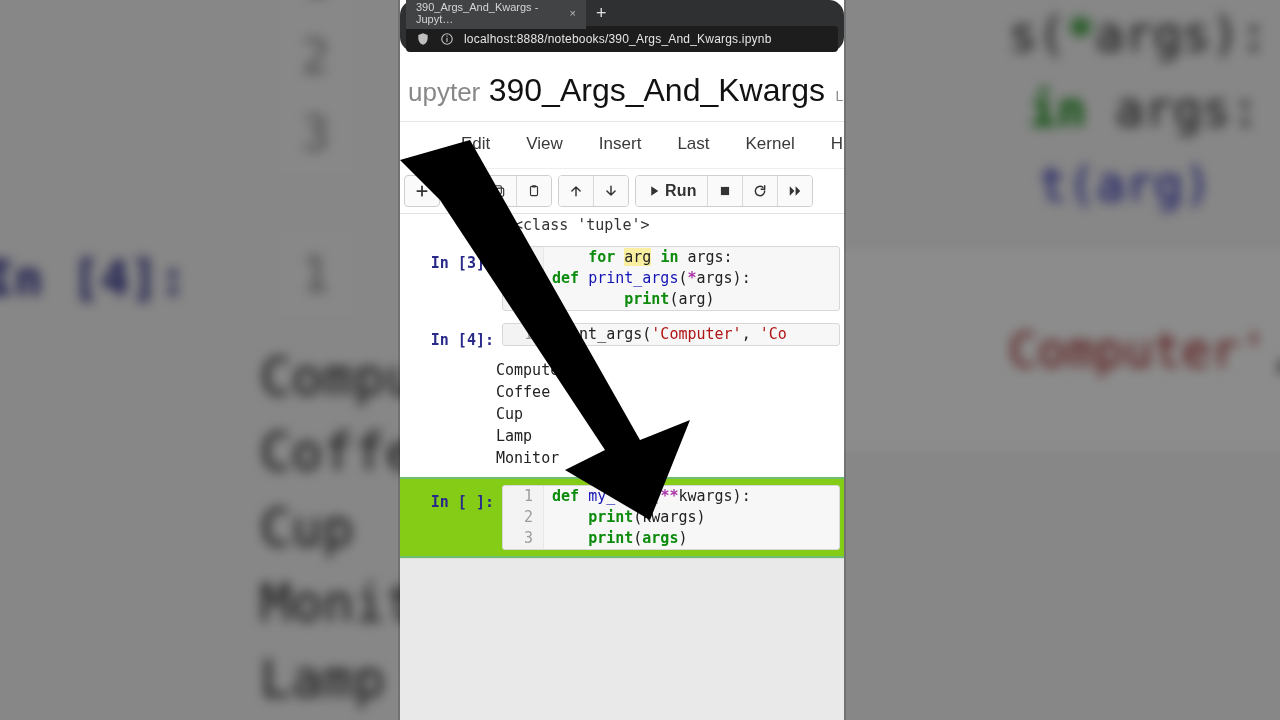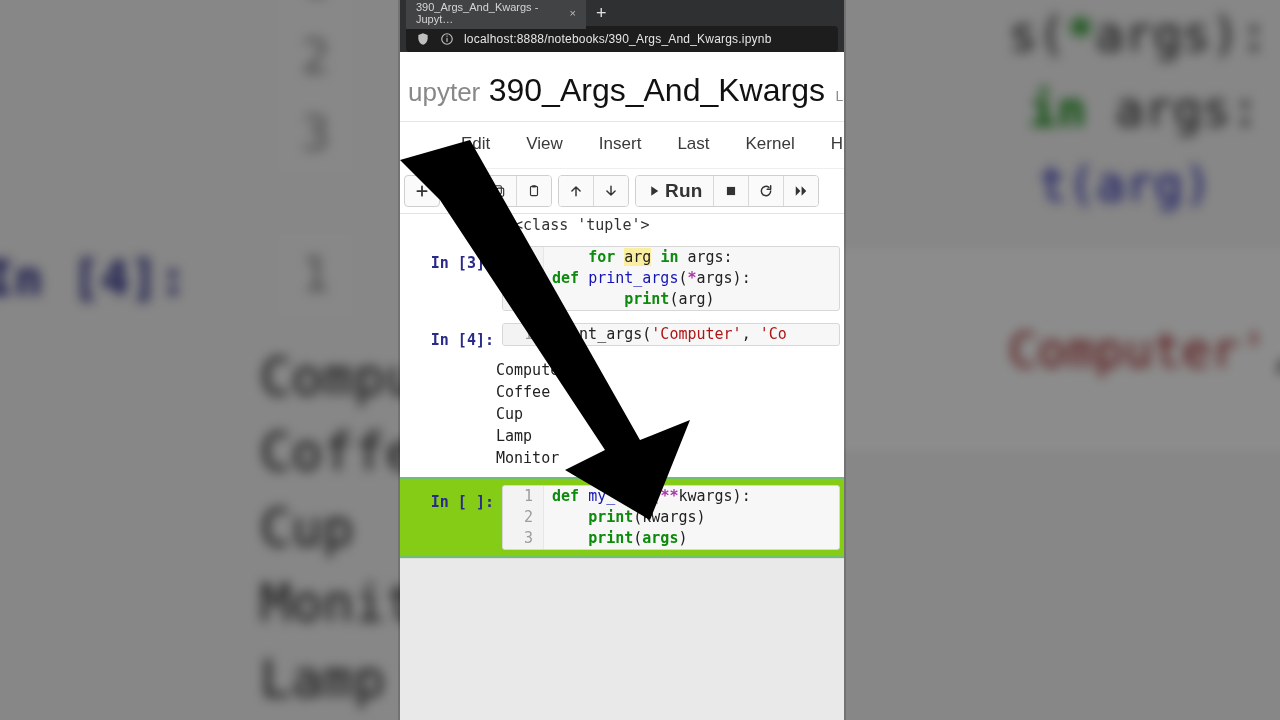--- a/index.html
+++ b/index.html
@@ -71,20 +71,21 @@
     background: #fff;
     box-shadow: 0 0 0 2px rgba(0,0,0,.15);
     overflow: hidden;
   }
 
   
   .chrome {
     background: #2f3031;
     color: #cfcfcf;
     font-size: 11px;
+    border-radius: 15px;
   }
   .tabbar {
     display: flex;
     align-items: center;
     height: 26px;
     padding-left: 6px;
     gap: 6px;
   }
   .tab {
     display: flex;
@@ -172,21 +173,21 @@
   }
   .tb-btn {
     width: 34px;
     height: 30px;
     display: flex;
     align-items: center;
     justify-content: center;
     border-left: 1px solid #d9d9d9;
     background: #fafafa;
     cursor: pointer;
-    font-size: 19px;
+    font-size: 16px;
     color: #333;
   }
   .tb-group .tb-btn:first-child { border-left: none; }
   .tb-btn.single {
     border: 1px solid #cfcfcf;
     border-radius: 4px;
   }
   .tb-btn.run { width: auto; padding: 0 10px; gap: 5px; font-weight: 600; letter-spacing: .2px; }
   .tb-btn svg { width: 14px; height: 14px; }
 

